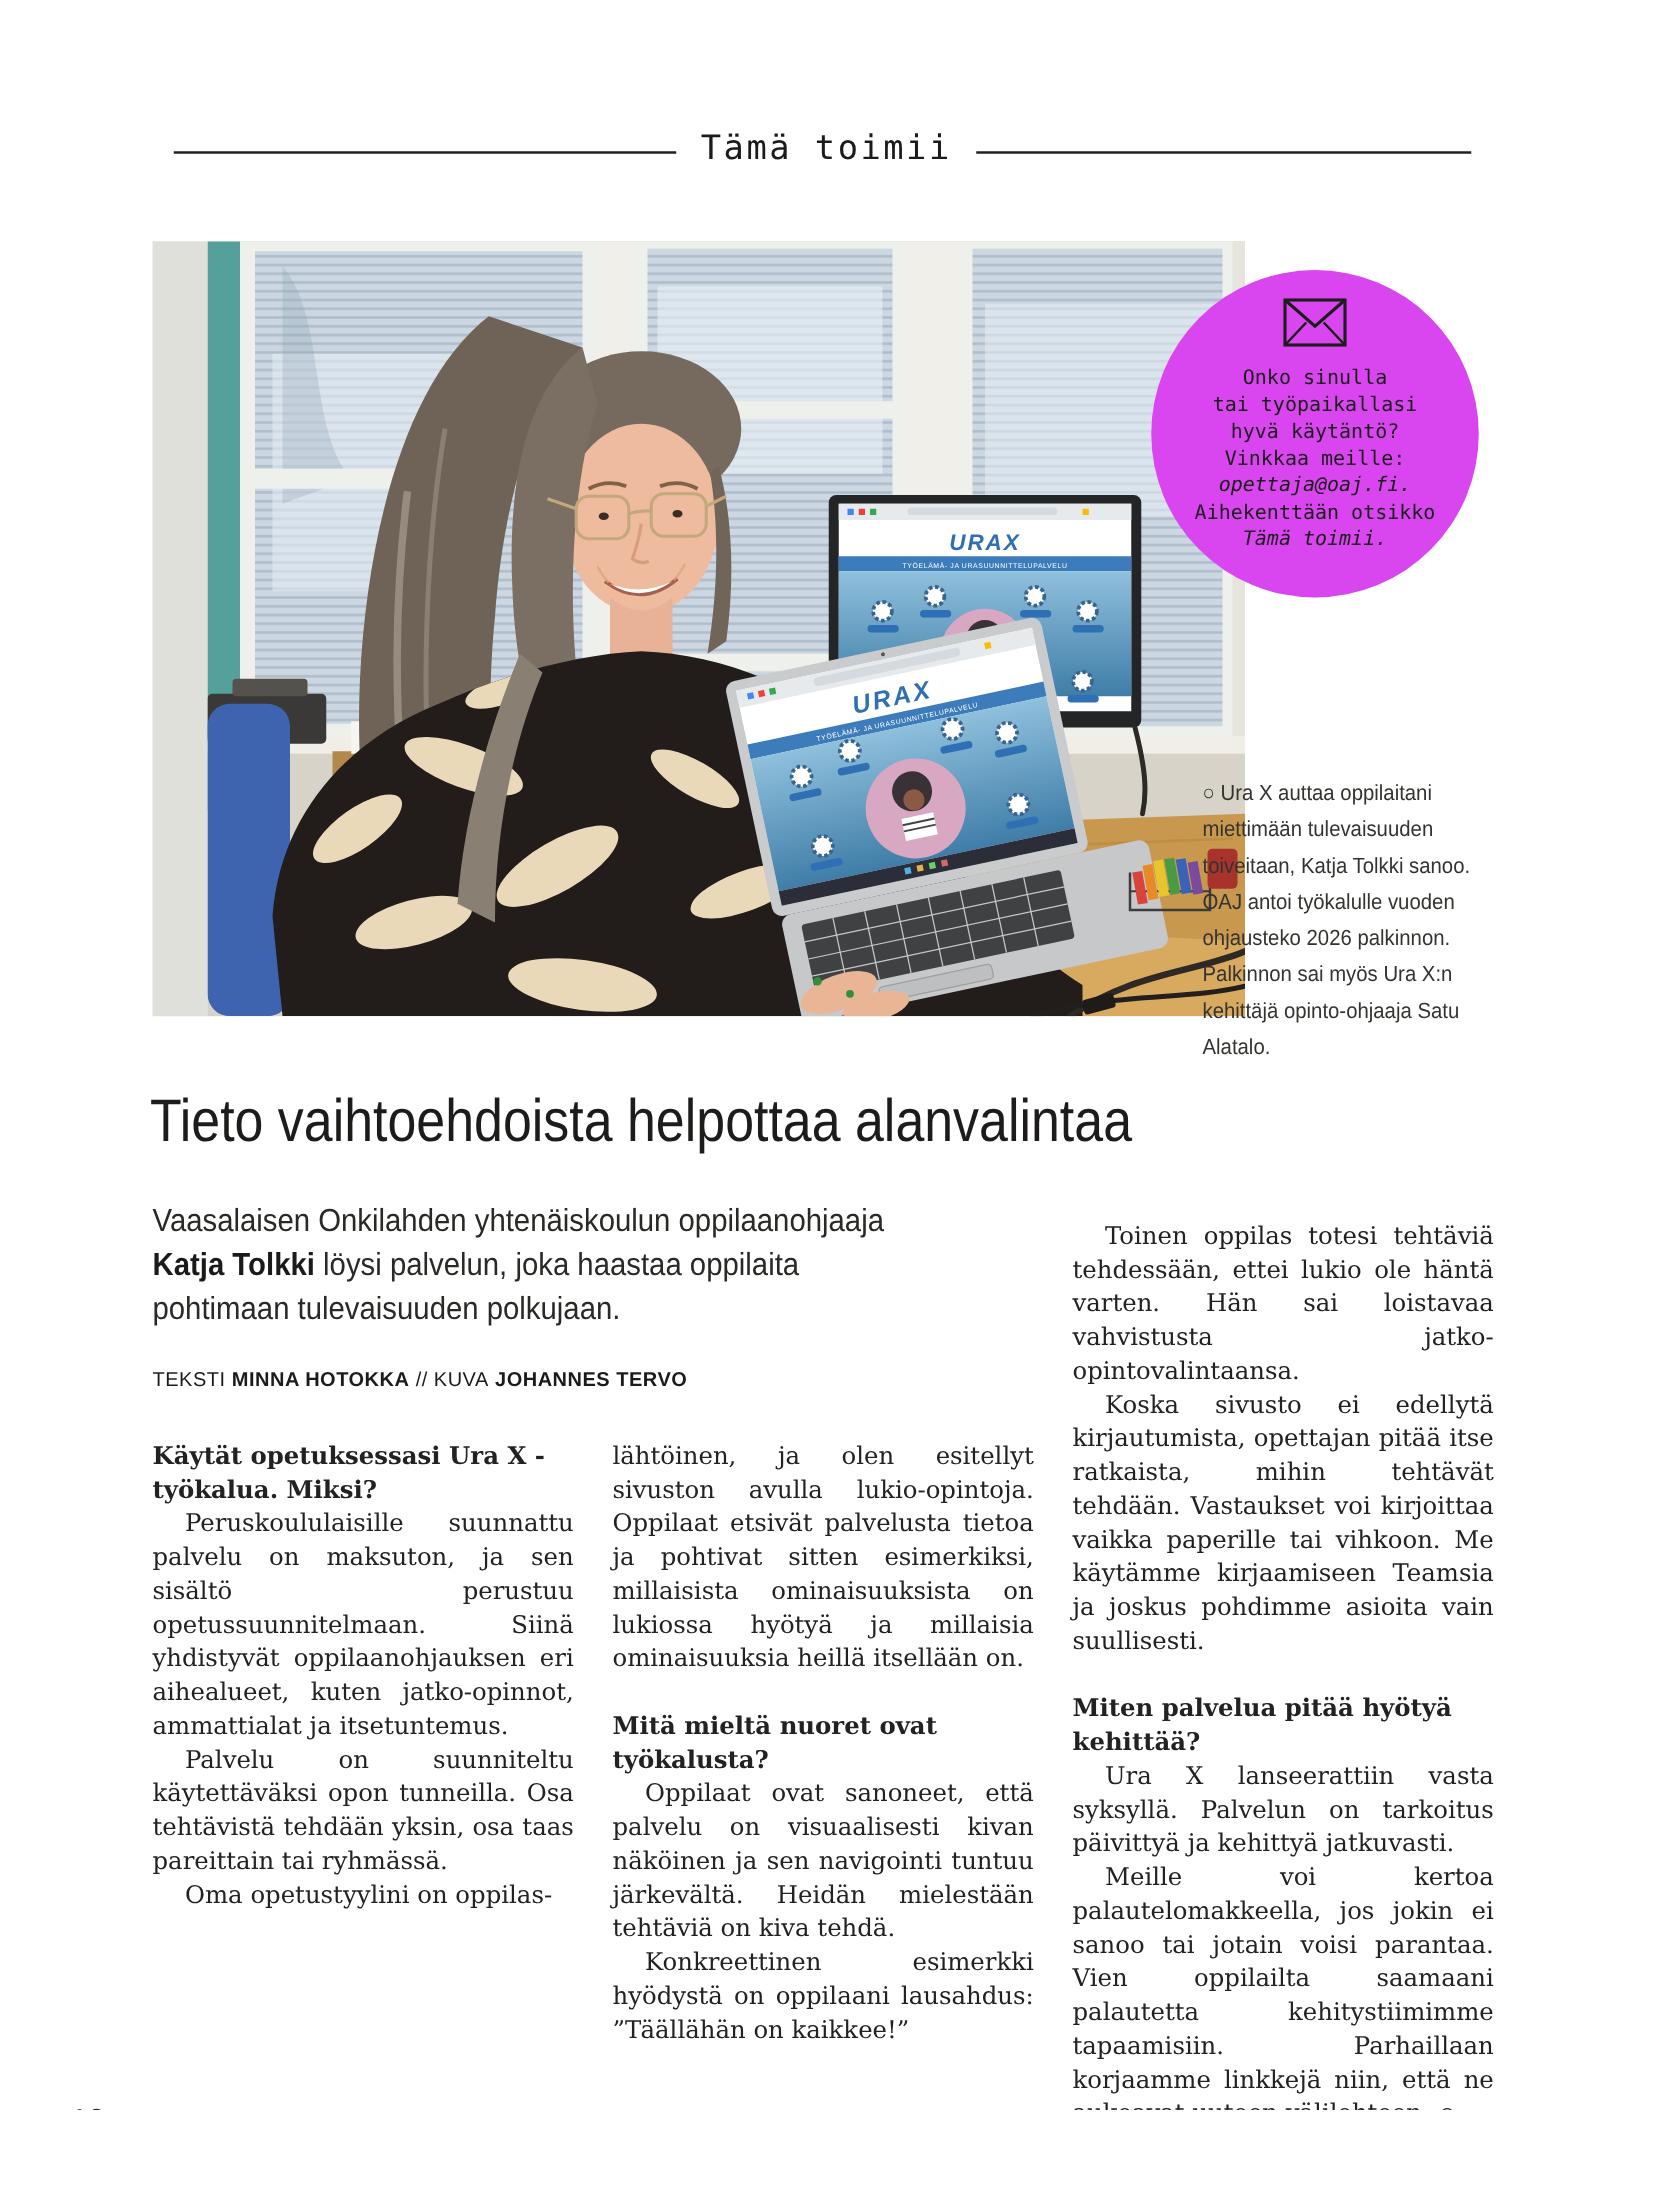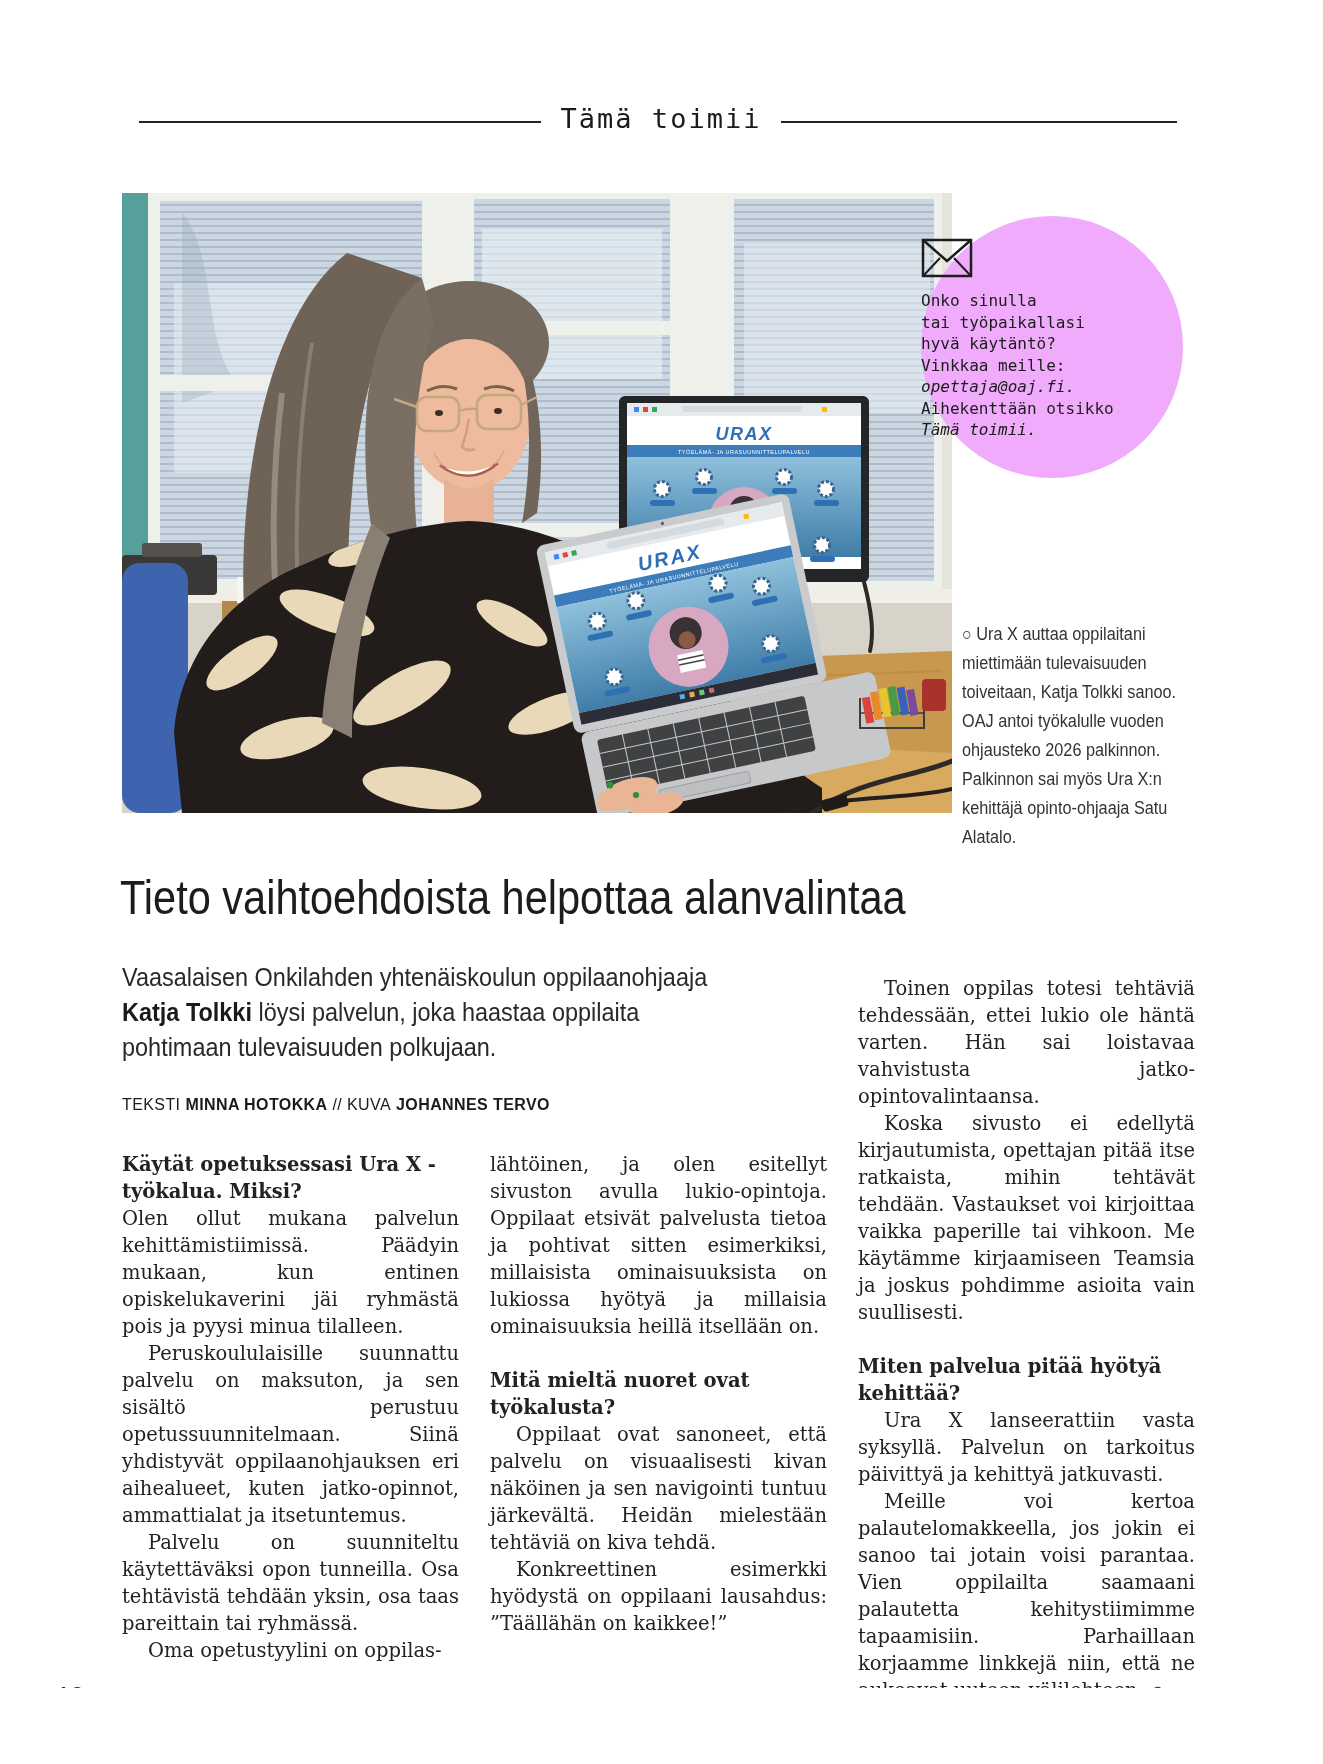--- a/index.html
+++ b/index.html
@@ -7,25 +7,25 @@
         font-family:"Liberation Sans",sans-serif;color:#1d1d1b;text-decoration:underline;}
 
   
   .rule{position:absolute;top:121px;height:2px;background:#222220;}
   #rule-l{left:139px;width:402px;}
   #rule-r{left:781px;width:396px;}
   #hdr-title{position:absolute;left:461px;top:103px;width:400px;text-align:center;
              font-family:"DejaVu Sans Mono",monospace;font-size:27px;letter-spacing:2px;color:#1b1b1b;}
 
   
-  #photo{position:absolute;left:122px;top:193px;width:830px;height:620px;background:#dfe0da;overflow:hidden;}
+  #photo{position:absolute;left:122px;top:193px;width:830px;height:620px;background:#dfe0da;overflow:hidden;padding-left:44px;}
 
   
   #tip{position:absolute;left:921px;top:216px;width:262px;height:262px;border-radius:50%;
-       background:#f0abfc;text-align:left;color:#1c1c1c;}
+       background:#d946ef;text-align:center;color:#1c1c1c;}
   #tip .env{margin:22px auto 8px;}
   .tip-line{font-family:"DejaVu Sans Mono",monospace;font-size:16px;line-height:21.5px;}
   .tip-italic{font-style:italic;}
 
   
   #caption{position:absolute;left:962px;top:620px;width:252px;font-size:17.5px;line-height:29px;
            color:#34332f;transform:scaleX(.93);transform-origin:left top;font-weight:300;}
 
   
   #headline{position:absolute;left:120px;top:870px;font-size:48px;font-weight:300;color:#1d1c1a;
@@ -333,21 +333,20 @@
     <div><span class="b">Katja Tolkki</span><span> löysi palvelun, joka haastaa oppilaita</span></div>
     <div>pohtimaan tulevaisuuden polkujaan.</div>
   </div>
 
   <div id="byline">
     <span>TEKSTI</span><span class="bold">MINNA HOTOKKA</span><span>// KUVA</span><span class="bold">JOHANNES TERVO</span>
   </div>
 
   <div class="col" id="col1">
     <p class="q first">Käytät opetuksessasi Ura X -työkalua. Miksi?</p>
-    <p>Olen ollut mukana palvelun kehittämistiimissä. Päädyin mukaan, kun entinen opiskelukaverini jäi ryhmästä pois ja pyysi minua tilalleen.</p>
     <p class="indent">Peruskoululaisille suunnattu palvelu on maksuton, ja sen sisältö perustuu opetussuunnitelmaan. Siinä yhdistyvät oppilaanohjauksen eri aihealueet, kuten jatko-opinnot, ammattialat ja itsetuntemus.</p>
     <p class="indent">Palvelu on suunniteltu käytettäväksi opon tunneilla. Osa tehtävistä tehdään yksin, osa taas pareittain tai ryhmässä.</p>
     <p class="indent">Oma opetustyylini on oppilas-</p>
   </div>
 
   <div class="col" id="col2">
     <p>lähtöinen, ja olen esitellyt sivuston avulla lukio-opintoja. Oppilaat etsivät palvelusta tietoa ja pohtivat sitten esimerkiksi, millaisista ominaisuuksista on lukiossa hyötyä ja millaisia ominaisuuksia heillä itsellään on.</p>
     <p class="q">Mitä mieltä nuoret ovat työkalusta?</p>
     <p class="indent">Oppilaat ovat sanoneet, että palvelu on visuaalisesti kivan näköinen ja sen navigointi tuntuu järkevältä. Heidän mielestään tehtäviä on kiva tehdä.</p>
     <p class="indent">Konkreettinen esimerkki hyödystä on oppilaani lausahdus: ”Täällähän on kaikkee!”</p>

